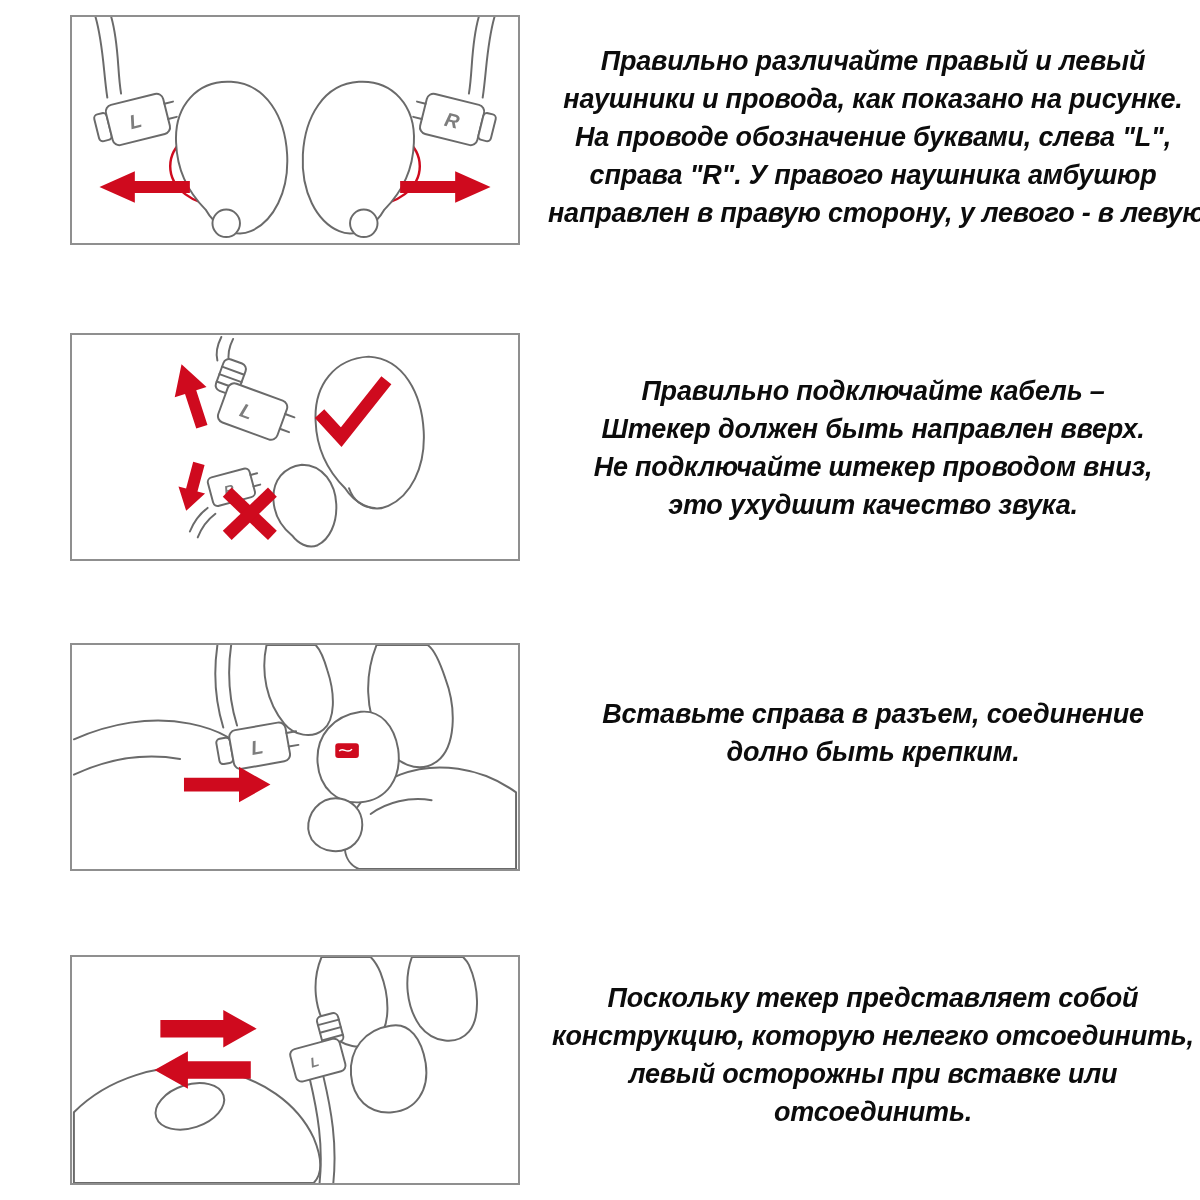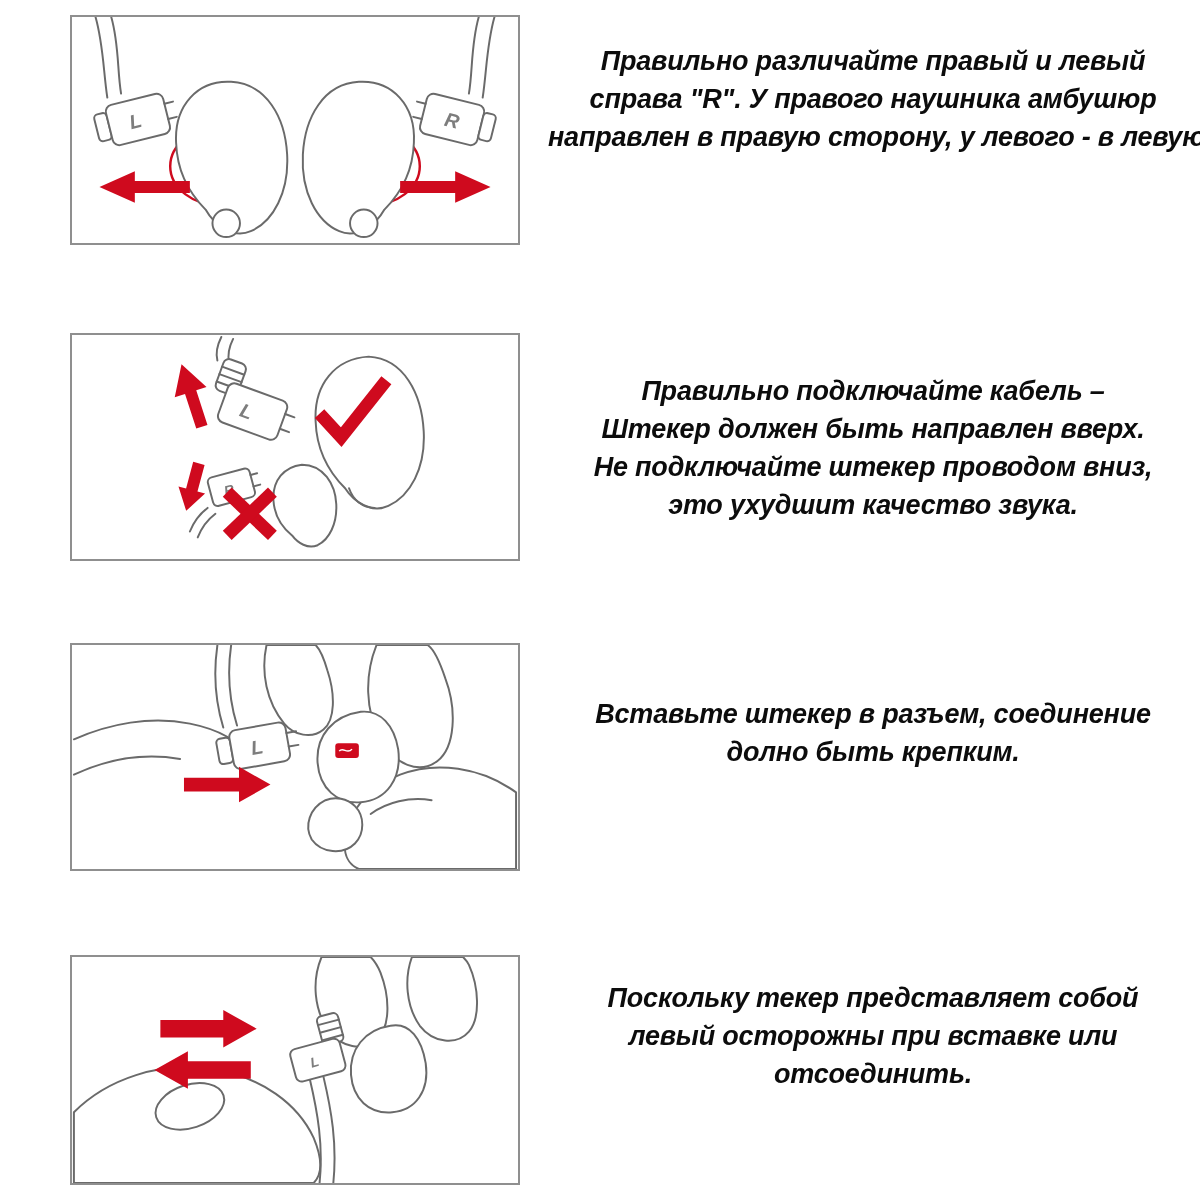--- a/index.html
+++ b/index.html
@@ -63,20 +63,22 @@
           <line class="s" x1="346" y1="112" x2="355" y2="112"></line>
           <text class="lbl" x="378" y="113">R</text>
         </g>
 
         <polygon class="red" points="118,167 62,167 62,157 26,173 62,189 62,179 118,179"></polygon>
         <polygon class="red" points="332,167 388,167 388,157 424,173 388,189 388,179 332,179"></polygon>
       </svg>
     </div>
     <div class="caption" style="top:27px">
       <div class="cap-line">Правильно различайте правый и левый</div>
+      <div class="cap-line">наушники и провода, как показано на рисунке.</div>
+      <div class="cap-line">На проводе обозначение буквами, слева "L",</div>
       <div class="cap-line">справа "R". У правого наушника амбушюр</div>
       <div class="cap-line">направлен в правую сторону, у левого - в левую.</div>
     </div>
   </div>
 
   <div class="row" style="top:333px">
     <div class="figure" style="height:228px">
       <svg viewBox="0 0 450 228">
 
         <g>
@@ -158,21 +160,21 @@
         <path class="sf" d="M292 68 C264 72 246 92 248 120 C250 146 268 162 292 160 C318 158 334 136 330 106 C326 82 312 66 292 68 Z"></path>
         <rect class="red" x="266" y="100" width="24" height="15" rx="3"></rect>
         <path d="M270 108 C274 103 278 112 283 106" stroke="#ffffff" stroke-width="1.5" fill="none"></path>
 
         <path class="sf" d="M256 158 C240 166 234 184 242 198 C252 212 274 214 286 202 C296 192 296 174 286 164 C278 156 266 154 256 158 Z"></path>
 
         <polygon class="red" points="112,135 168,135 168,124 200,142 168,160 168,149 112,149"></polygon>
       </svg>
     </div>
     <div class="caption" style="top:52px">
-      <div class="cap-line">Вставьте штекер в разъем, соединение</div>
+      <div class="cap-line">Вставьте справа в разъем, соединение</div>
       <div class="cap-line">долно быть крепким.</div>
     </div>
   </div>
 
   <div class="row" style="top:955px">
     <div class="figure" style="height:230px">
       <svg viewBox="0 0 450 230">
 
         <path class="sf" d="M252 0 C242 24 244 54 260 76 C272 92 294 96 308 84 C322 72 322 42 312 16 C308 6 304 2 302 0 Z"></path>
         <path class="sf" d="M344 0 C336 22 338 50 352 70 C366 88 390 90 402 76 C414 62 412 30 402 8 C400 4 398 2 396 0 Z"></path>
@@ -196,18 +198,19 @@
         </g>
 
         <path class="sf" d="M322 70 C296 74 280 94 282 120 C284 144 300 160 324 158 C348 156 362 136 358 108 C354 84 342 66 322 70 Z"></path>
 
         <polygon class="red" points="88,64 152,64 152,54 186,73 152,92 152,82 88,82"></polygon>
         <polygon class="red" points="180,106 116,106 116,96 82,115 116,134 116,124 180,124"></polygon>
       </svg>
     </div>
     <div class="caption" style="top:24px">
       <div class="cap-line">Поскольку текер представляет собой</div>
+      <div class="cap-line">конструкцию, которую нелегко отсоединить,</div>
       <div class="cap-line">левый осторожны при вставке или</div>
       <div class="cap-line">отсоединить.</div>
     </div>
   </div>
 
 </div>
 
 </body></html>

